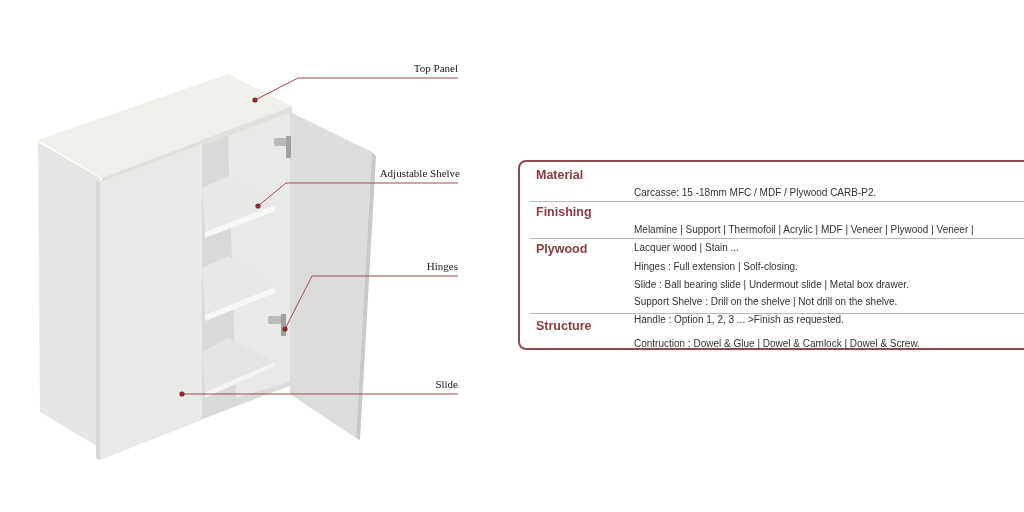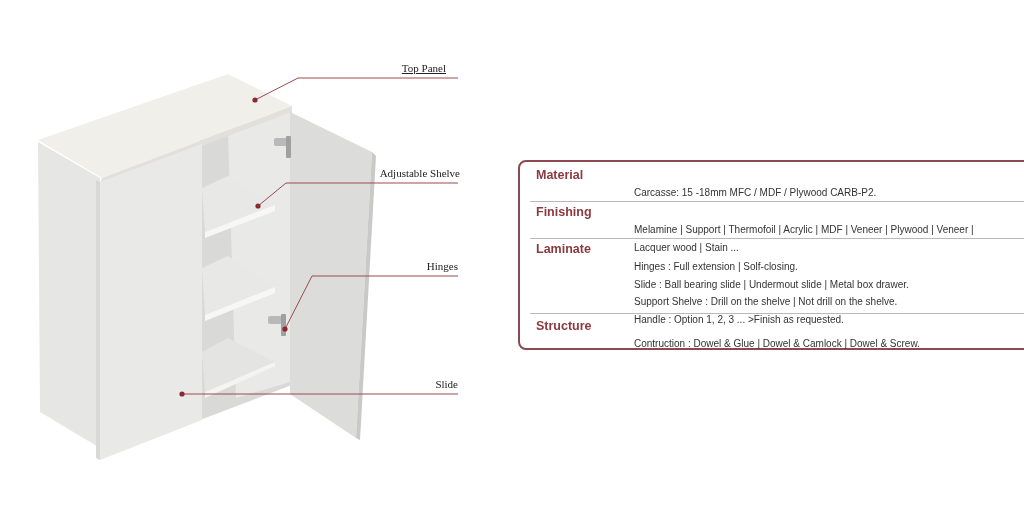--- a/index.html
+++ b/index.html
@@ -57,21 +57,21 @@
     <polyline points="182,394 458,394"></polyline>
   </g>
   <g fill="#8b2a33">
     <circle cx="255" cy="100" r="2.6"></circle>
     <circle cx="258" cy="206" r="2.6"></circle>
     <circle cx="285" cy="329" r="2.6"></circle>
     <circle cx="182" cy="394" r="2.6"></circle>
   </g>
 </svg>
 
-<div class="callout-label" style="right:578px; top:62px;text-decoration:underline;">Top Panel</div>
+<div class="callout-label" style="right:566px; top:62px;">Top Panel</div>
 <div class="callout-label" style="right:564px; top:167px;">Adjustable Shelve</div>
 <div class="callout-label" style="right:566px; top:260px;">Hinges</div>
 <div class="callout-label" style="right:566px; top:378px;">Slide</div>
 
 <div class="spec-box">
   <div class="spec-row" style="top:6px;">
     <div class="head">Material</div>
     <div class="lines">
       <div>Carcasse: 15 -18mm MFC / MDF / Plywood CARB-P2.</div>
     </div>
@@ -81,21 +81,21 @@
   <div class="spec-row" style="top:43px;">
     <div class="head">Finishing</div>
     <div class="lines">
       <div>Melamine | Support | Thermofoil | Acrylic | MDF | Veneer | Plywood | Veneer |</div>
       <div>Lacquer wood | Stain ...</div>
     </div>
   </div>
   <div class="sep" style="top:76px;"></div>
 
   <div class="spec-row" style="top:80px;">
-    <div class="head">Laminate</div>
+    <div class="head">Plywood</div>
     <div class="lines">
       <div>Hinges : Full extension | Solf-closing.</div>
       <div>Slide : Ball bearing slide | Undermout slide |  Metal box drawer.</div>
       <div>Support Shelve : Drill on the shelve | Not drill on the shelve.</div>
       <div>Handle : Option 1, 2, 3 ... &gt;Finish as requested.</div>
     </div>
   </div>
   <div class="sep" style="top:151px;"></div>
 
   <div class="spec-row" style="top:157px;">

